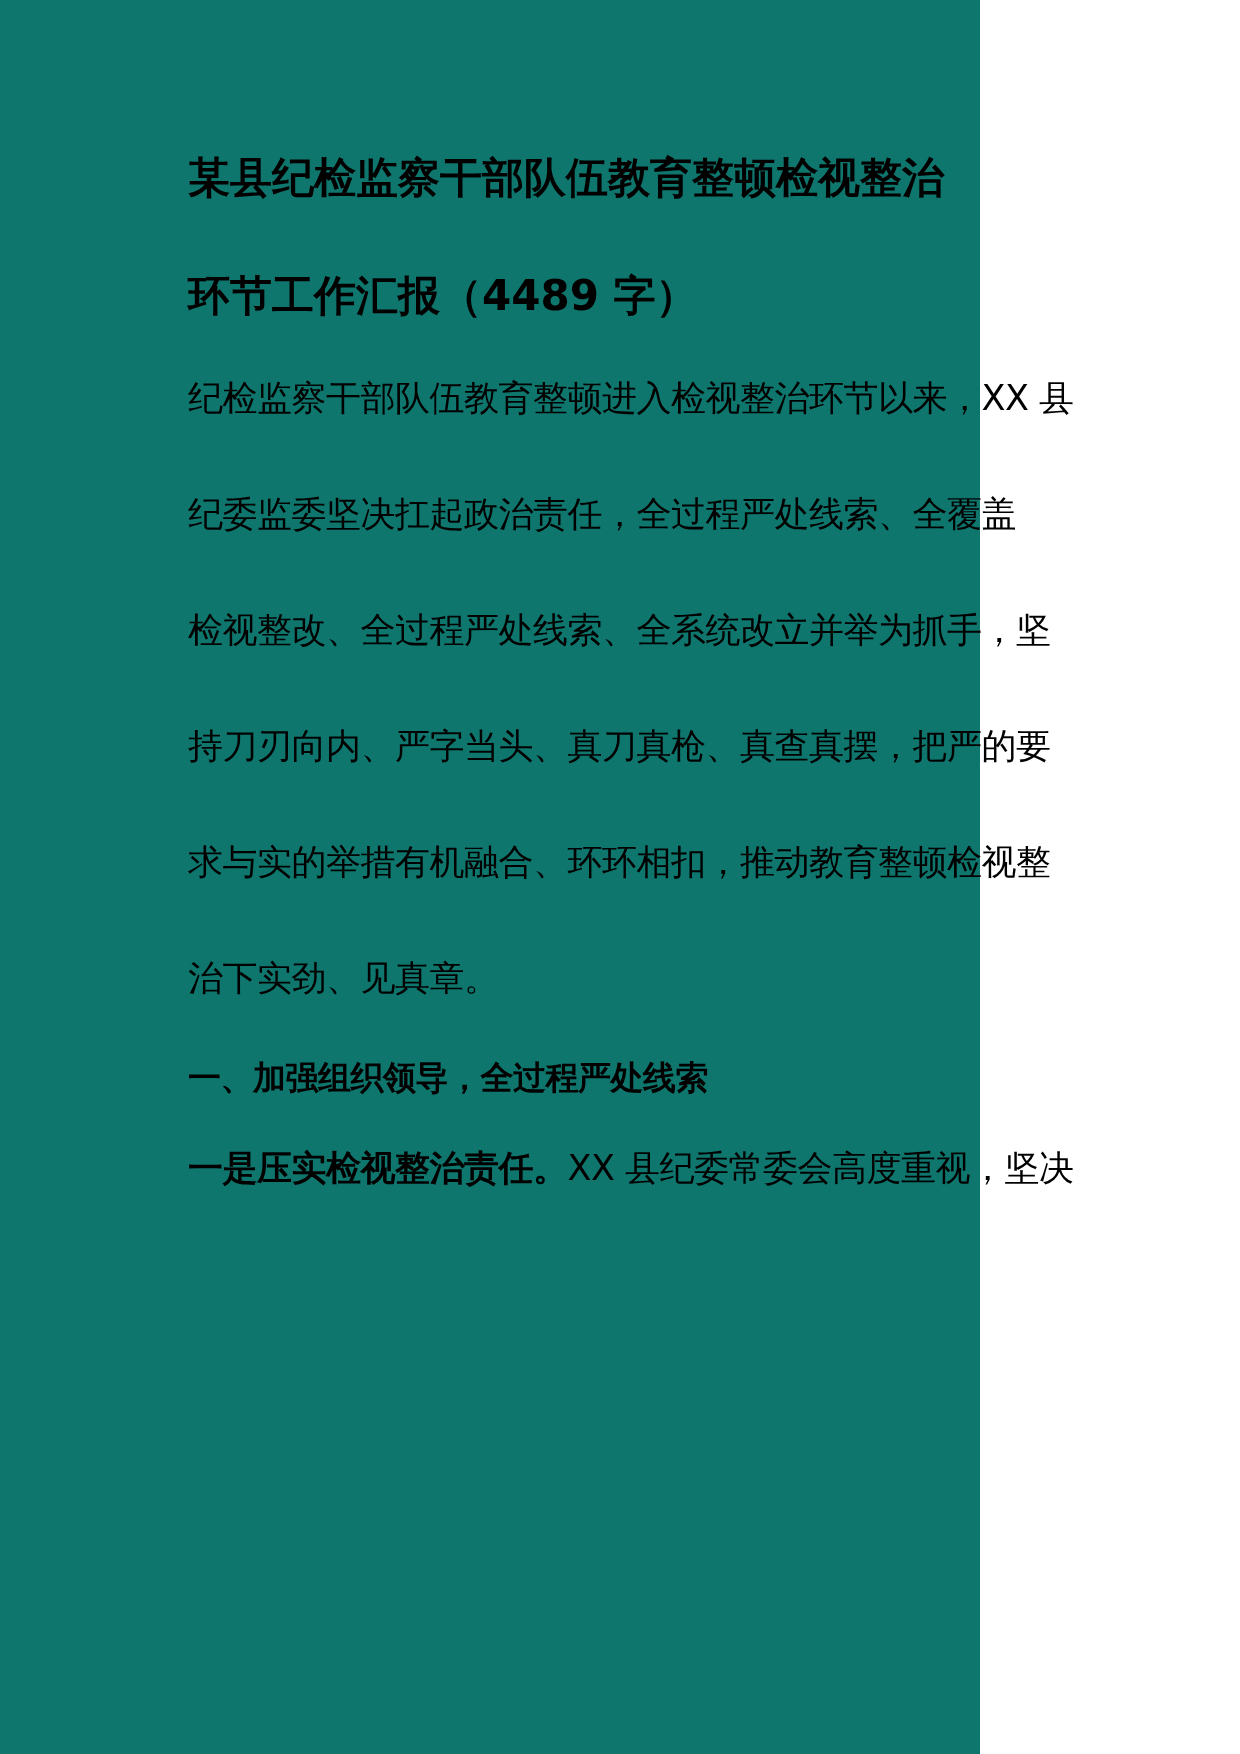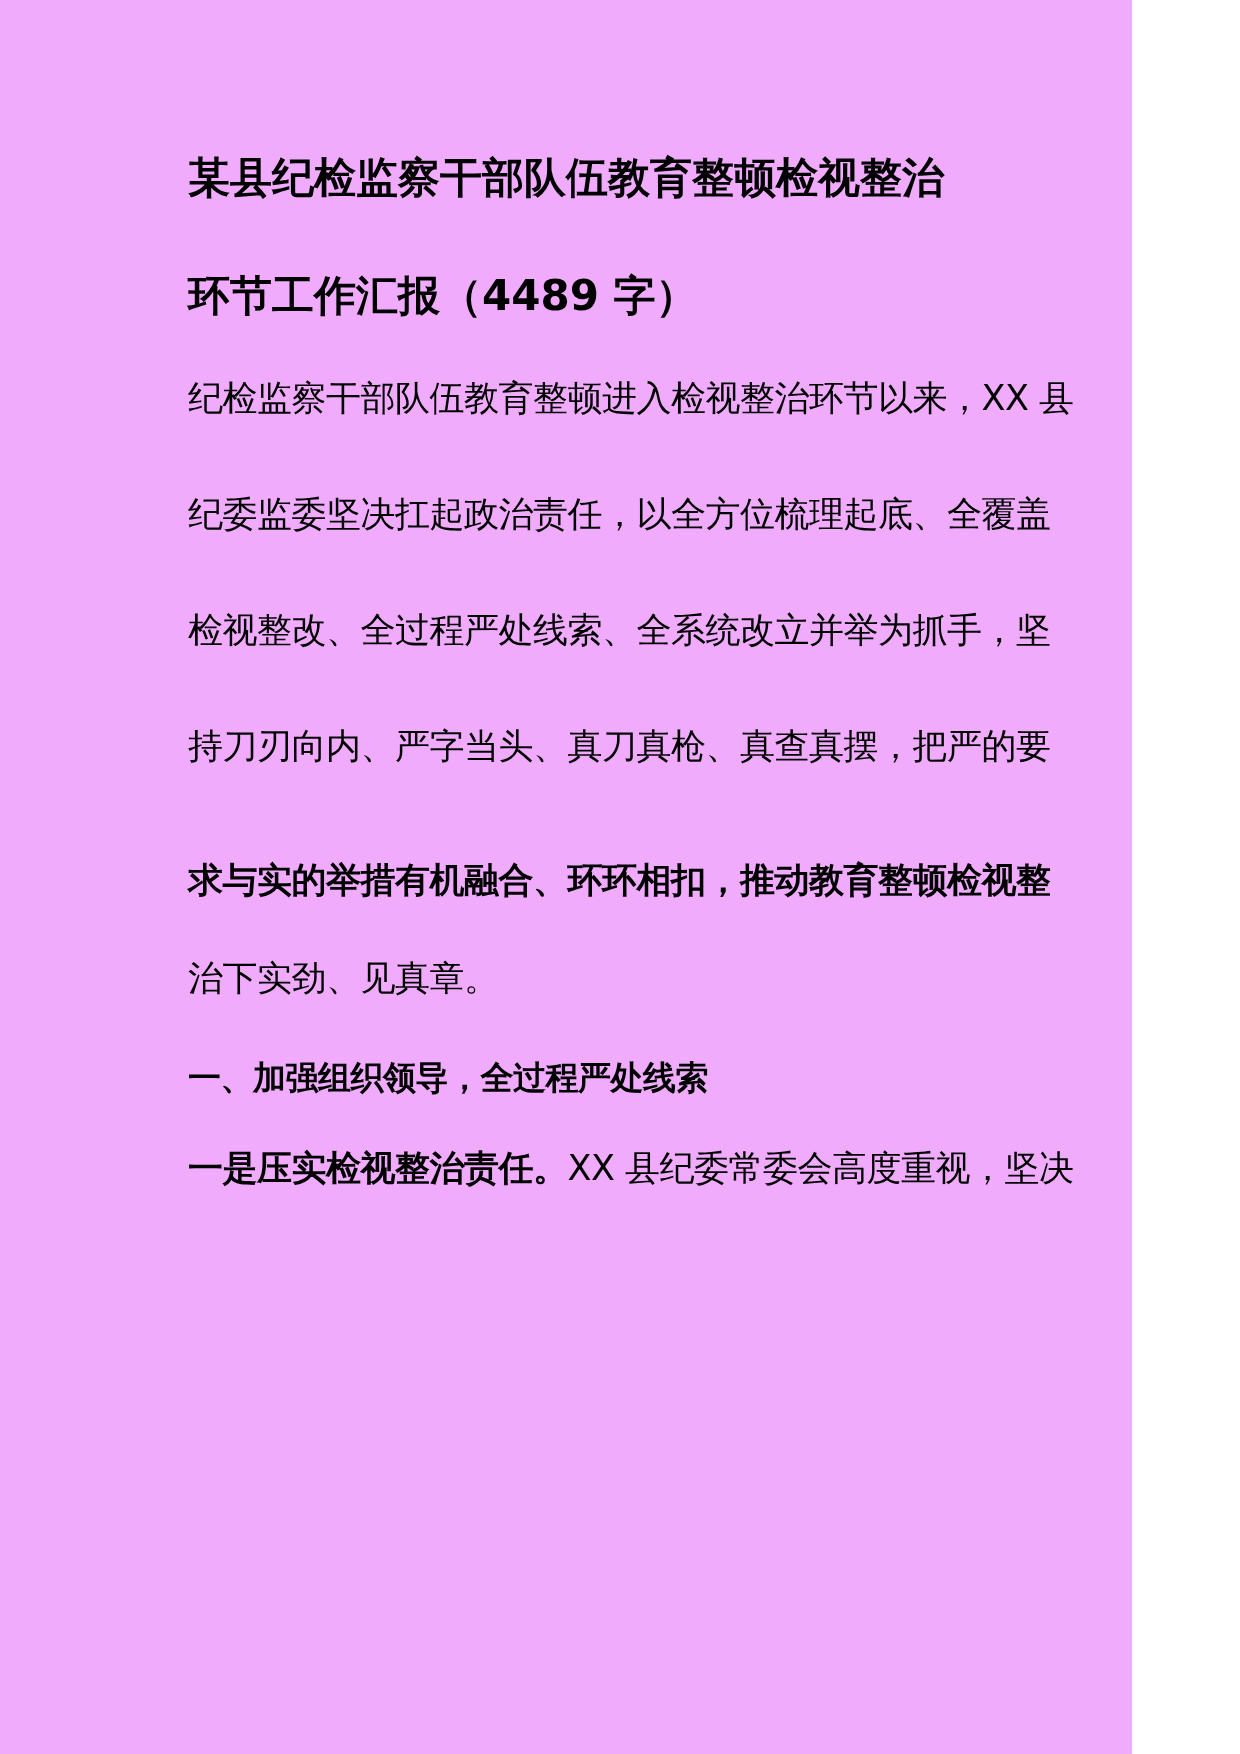--- a/index.html
+++ b/index.html
@@ -1,35 +1,35 @@
 <!DOCTYPE html>
 <html><head>
   <meta charset="utf-8">
   <style>
     html, body { margin: 0; padding: 0; background: #ffffff; }
     body { width: 1240px; height: 1754px; position: relative; overflow: hidden;
       font-family: "DejaVu Sans", "Liberation Sans", sans-serif; color: #000; }
-    .page { position: absolute; left: 0; top: 0; width: 1132px; height: 1754px; background: #f0abfc; }
+    .page { position: absolute; left: 0; top: 0; width: 980px; height: 1754px; background: #0f766e; }
     .line { position: absolute; left: 188px; white-space: nowrap; font-size: 35px; line-height: 40px; letter-spacing: -0.5px; }
     .title { font-size: 42px; font-weight: bold; line-height: 56px; letter-spacing: 0px; }
     .heading { font-weight: bold; font-size: 33px; }
     .lead { font-weight: bold; }
   </style>
 </head>
 <body>
 
 <div class="page">
   <div class="line title" style="top:150px;">某县纪检监察干部队伍教育整顿检视整治</div>
   <div class="line title" style="top:268px;">环节工作汇报（4489 字）</div>
 
   <div class="line" style="top:378px;">纪检监察干部队伍教育整顿进入检视整治环节以来，XX 县</div>
-  <div class="line" style="top:494px;">纪委监委坚决扛起政治责任，以全方位梳理起底、全覆盖</div>
+  <div class="line" style="top:494px;">纪委监委坚决扛起政治责任，全过程严处线索、全覆盖</div>
   <div class="line" style="top:610px;">检视整改、全过程严处线索、全系统改立并举为抓手，坚</div>
   <div class="line" style="top:726px;">持刀刃向内、严字当头、真刀真枪、真查真摆，把严的要</div>
-  <div class="line" style="top:860px;font-weight:bold;">求与实的举措有机融合、环环相扣，推动教育整顿检视整</div>
+  <div class="line" style="top:842px;">求与实的举措有机融合、环环相扣，推动教育整顿检视整</div>
   <div class="line" style="top:958px;">治下实劲、见真章。</div>
 
   <div class="line heading" style="top:1058px;">一、加强组织领导，全过程严处线索</div>
 
   <div class="line" style="top:1148px;">
     <span class="lead">一是压实检视整治责任。</span><span>XX 县纪委常委会高度重视，坚决</span>
   </div>
 </div>
 
 </body></html>

